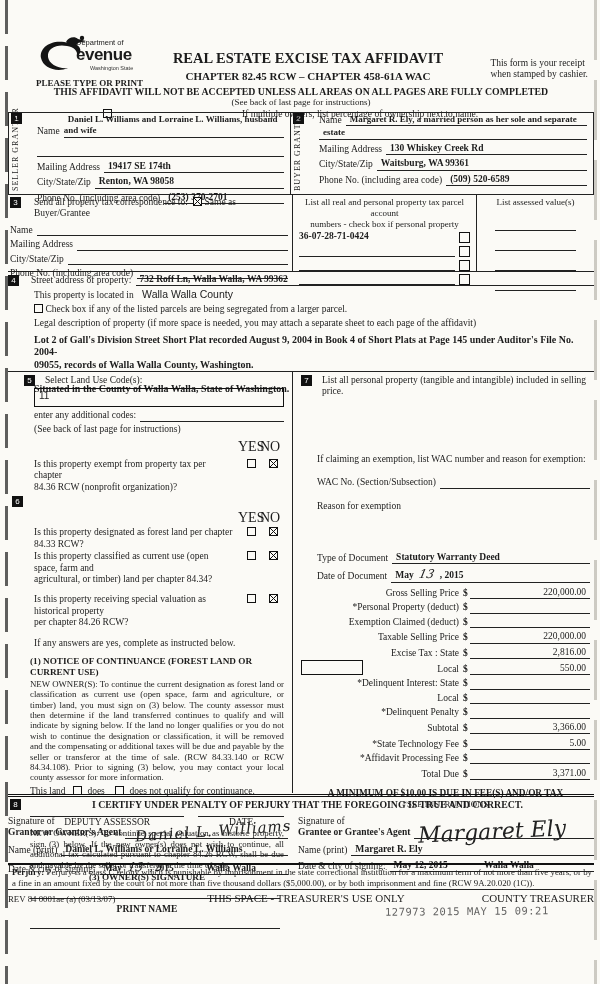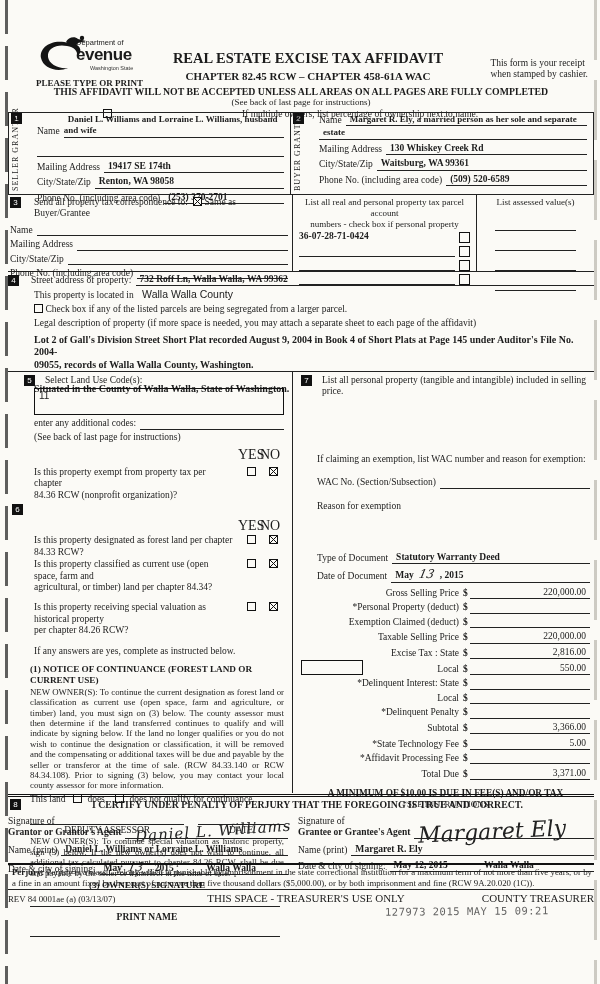--- a/index.html
+++ b/index.html
@@ -240,21 +240,21 @@
     <div class="b" style="padding-left:26px; margin-top:12px; font-size:10px;">Situated in the County of Walla Walla, State of Washington.</div>
   </div>
 
   <div class="band" style="top:371px; height:422px; border-top:1px solid #222; display:flex;">
 
     <div style="width:285px; flex:none; border-right:1px solid #222; padding:3px 8px 0 2px; position:relative;">
       <div class="row">
         <span class="badge" style="margin:0 10px 0 14px;">5</span>
         <span>Select Land Use Code(s):</span>
       </div>
-      <div style="border:1.5px solid #111; height:27px; margin:2px 0 0 24px; padding:1px 4px;">
+      <div style="border:1.5px solid #111; height:19px; margin:2px 0 0 24px; padding:1px 4px;">
         <span class="sans" style="font-size:10px;">11</span>
       </div>
       <div class="fld" style="margin-left:24px;">
         <span class="lab">enter any additional codes:</span>
         <span class="line"></span>
       </div>
       <div style="margin:2px 0 0 24px;">(See back of last page for instructions)</div>
       <div class="yesno" style="margin-top:4px; margin-right:2px;">
         <span class="b" style="font-weight:normal;">YES</span>
         <span>NO</span>

